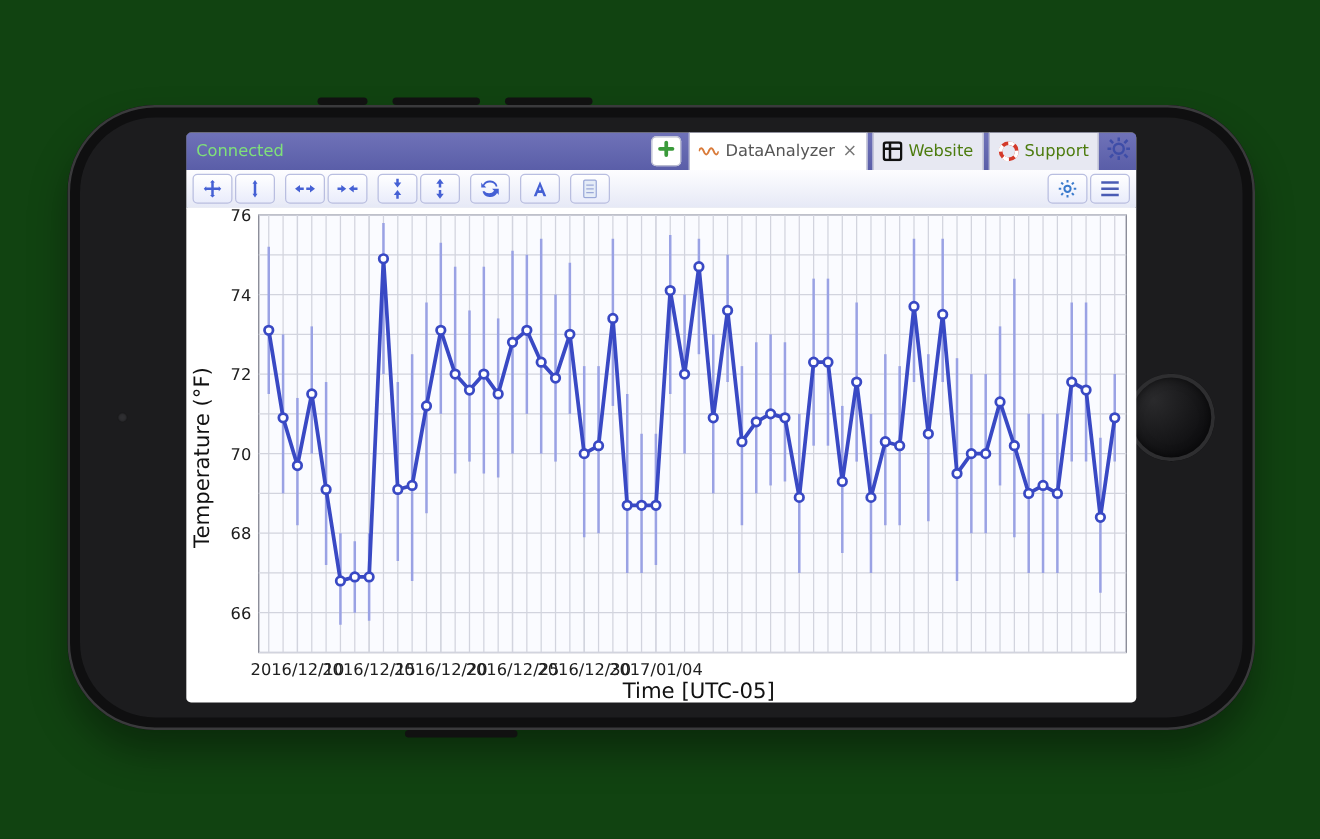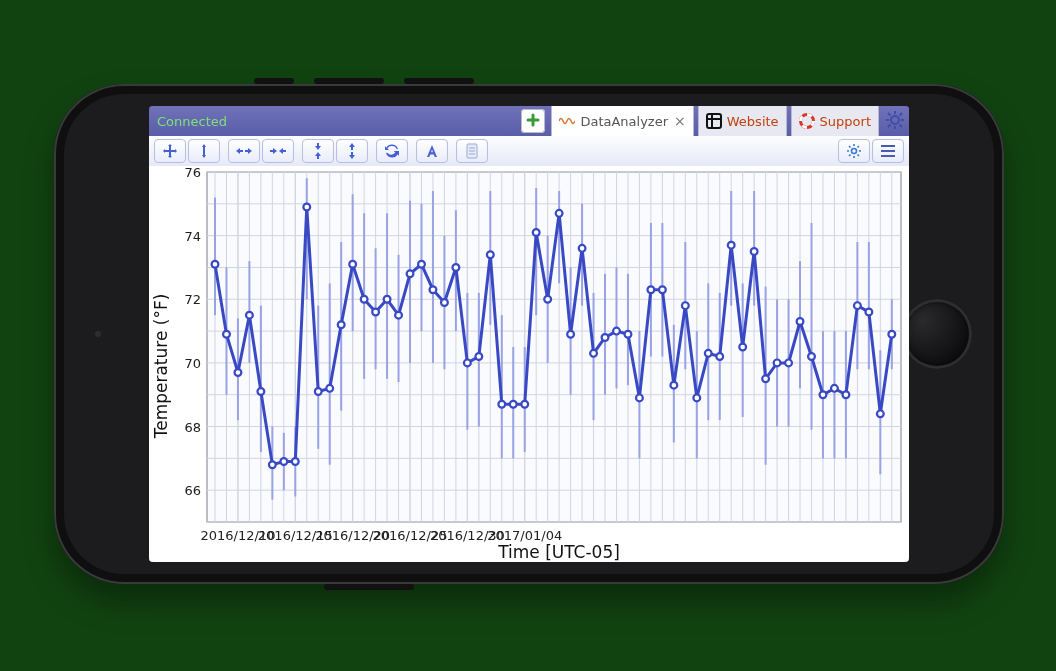--- a/index.html
+++ b/index.html
@@ -118,21 +118,21 @@
     padding: 12px 8px;
     background: #fff;
     border-radius: 4px 4px 0 0;
     display: flex;
     align-items: center;
     color: #555;
     box-shadow: inset 0 0 0 1px #b8bacf;
     font-size: 13px;
     white-space: nowrap;
   }
-  .tab.inactive { background: #e7e8f2; color: #c2410c; }
+  .tab.inactive { background: #e7e8f2; color: #4d7c0f; }
   .tab .ticon { width: 16px; height: 16px; margin-right: 5px; display:flex;align-items:center;justify-content:center;}
   .tab .close { margin-left: 6px; color: #777; font-size: 14px; }
   .gear-right {
     width: 28px;
     height: 28px;
     display: flex;
     align-items: center;
     justify-content: center;
     background: linear-gradient(#6f72b8,#5a5ea8);
   }

